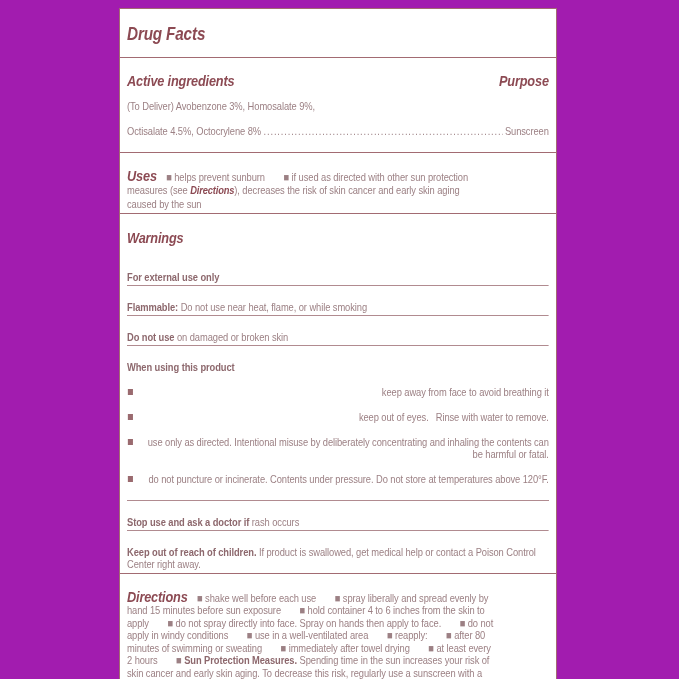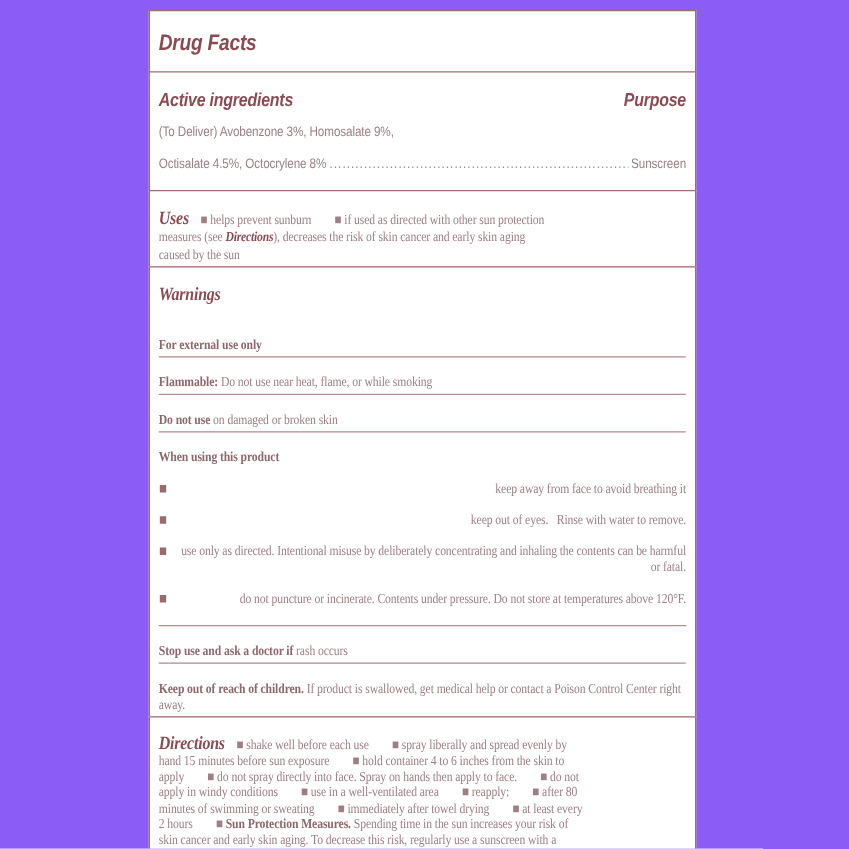--- a/index.html
+++ b/index.html
@@ -1,26 +1,26 @@
 <!DOCTYPE html>
 <html><head>
 <meta charset="utf-8">
 <style>
   html,body { margin:0; padding:0; background:#ffffff; }
   .canvas {
-    position:relative; width:679px; height:679px; background:#8b5cf6;
+    position:relative; width:679px; height:679px; background:#a21caf;
     font-family:"Liberation Sans","DejaVu Sans",sans-serif; overflow:hidden;
   }
   .label { position:absolute; left:119px; top:8px; width:438px; }
 
   .sec {
     box-sizing:border-box; border:1.6px solid #a26b72;
     padding:2px 7px 3px 7px; background:#fff;
   }
-  .sec + .sec, .sec + .inactive-wrap { margin-top:-1.6px;font-family:Liberation Serif, serif; }
+  .sec + .sec, .sec + .inactive-wrap { margin-top:-1.6px; }
 
   .condense {
     transform:scaleX(0.85); transform-origin:0 0; width:117.6%;
     white-space:pre-line; font-size:11px; line-height:12.5px;
     color:#9c8084; letter-spacing:-0.1px;
   }
   .b { font-weight:bold; color:#8d686d; }
   .h1 { font-style:italic; font-weight:bold; color:#8c4a53; font-size:18px; line-height:20px; letter-spacing:-0.2px; }
   .h2 { font-style:italic; font-weight:bold; color:#8c4a53; font-size:15px; line-height:15px; letter-spacing:-0.2px; }
   .h2.inline { margin-right:11px; }

